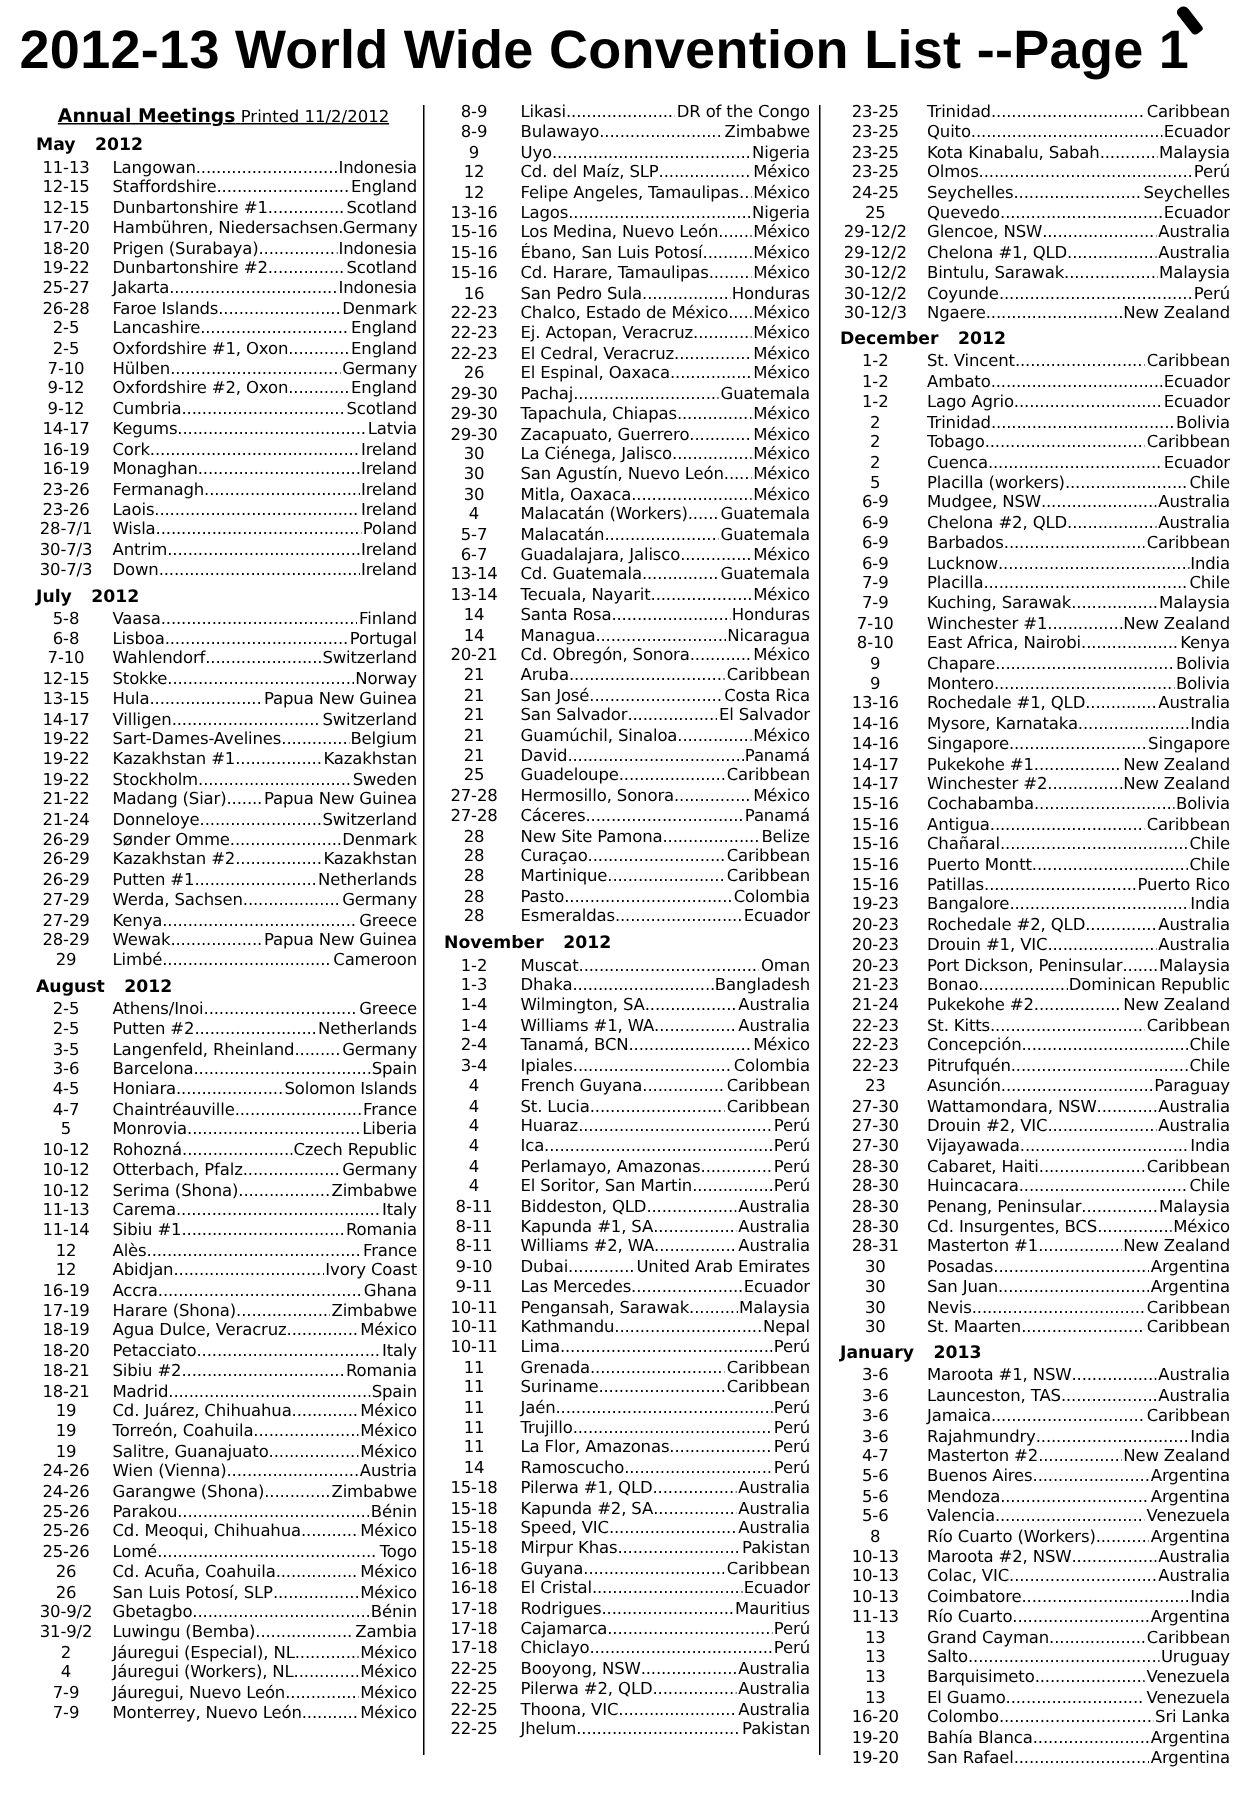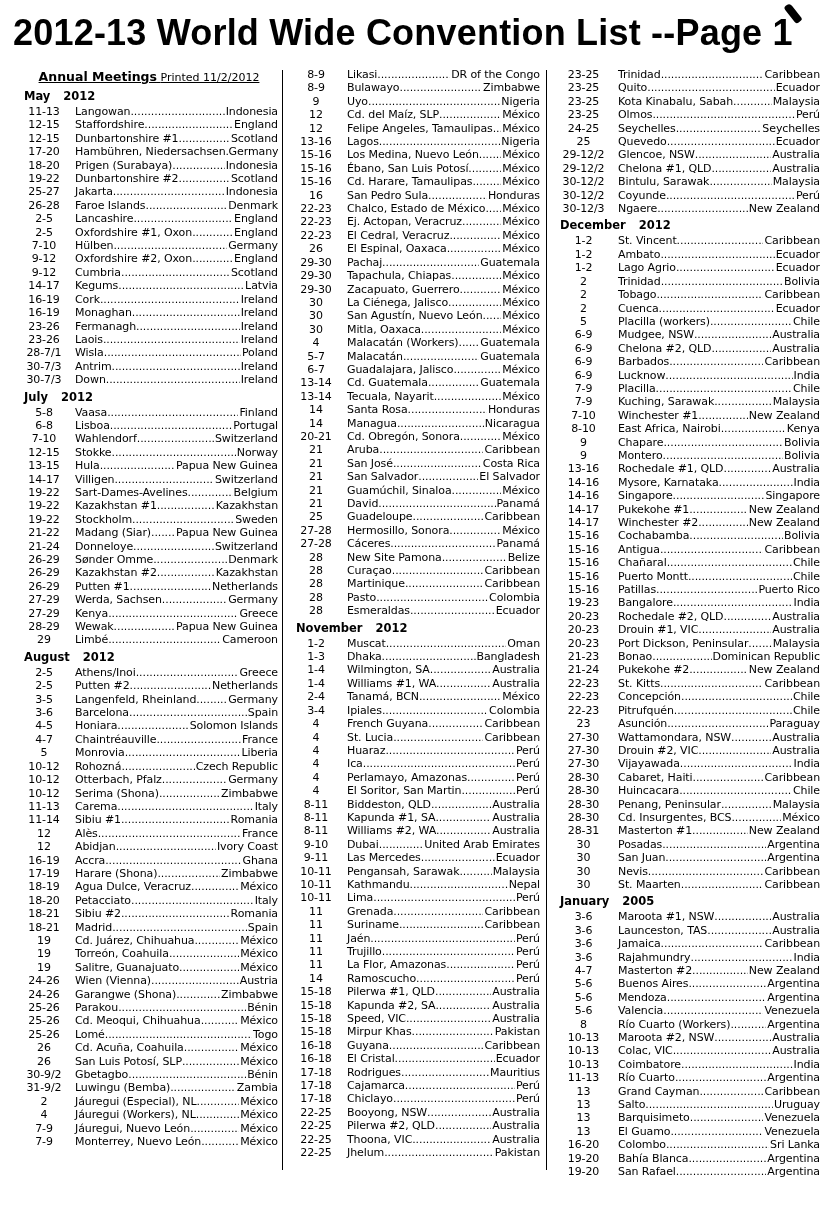--- a/index.html
+++ b/index.html
@@ -1354,21 +1354,21 @@
       <span class="place">Nevis</span>
       <span class="dots"></span>
       <span class="country">Caribbean</span>
     </div>
     <div class="row">
       <span class="date">30</span>
       <span class="place">St. Maarten</span>
       <span class="dots"></span>
       <span class="country">Caribbean</span>
     </div>
-    <div class="month-row"><span class="month">January</span><span class="year">2005</span></div>
+    <div class="month-row"><span class="month">January</span><span class="year">2013</span></div>
     <div class="row">
       <span class="date">3-6</span>
       <span class="place">Maroota #1, NSW</span>
       <span class="dots"></span>
       <span class="country">Australia</span>
     </div>
     <div class="row">
       <span class="date">3-6</span>
       <span class="place">Launceston, TAS</span>
       <span class="dots"></span>

